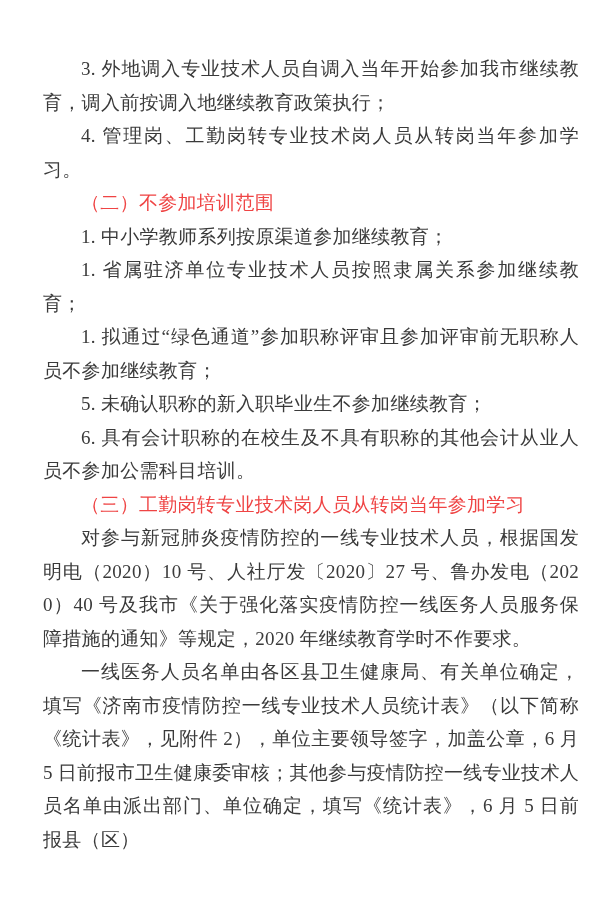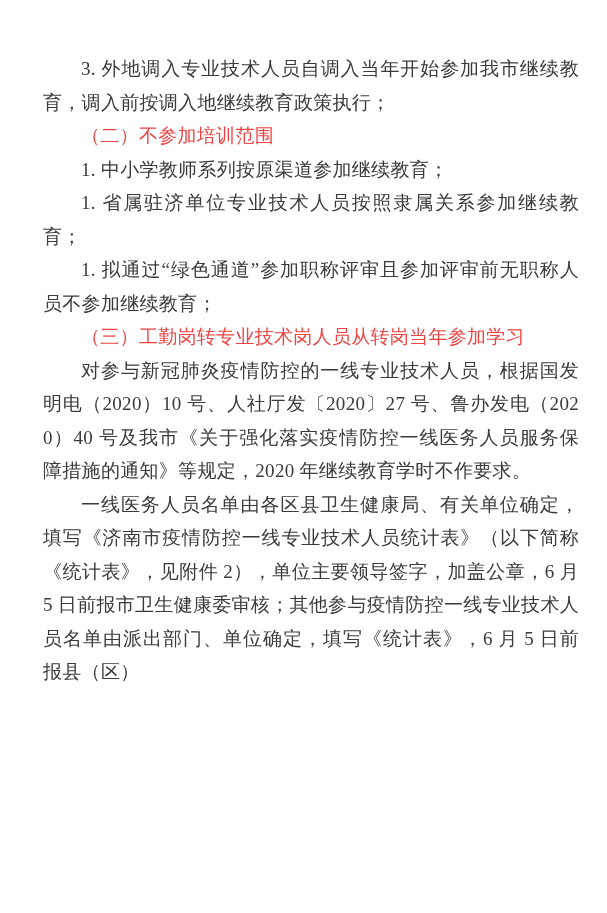--- a/index.html
+++ b/index.html
@@ -32,21 +32,24 @@
     font-weight: 400;
     color: #ef4444;
   }
 </style>
 </head>
 <body>
 
 <div class="page">
   <div class="doc">
     <p class="body">3. 外地调入专业技术人员自调入当年开始参加我市继续教育，调入前按调入地继续教育政策执行；</p>
+    <p class="body">4. 管理岗、工勤岗转专业技术岗人员从转岗当年参加学习。</p>
     <p class="heading">（二）不参加培训范围</p>
     <p class="body">1. 中小学教师系列按原渠道参加继续教育；</p>
     <p class="body">1. 省属驻济单位专业技术人员按照隶属关系参加继续教育；</p>
     <p class="body">1. 拟通过“绿色通道”参加职称评审且参加评审前无职称人员不参加继续教育；</p>
+    <p class="body">5. 未确认职称的新入职毕业生不参加继续教育；</p>
+    <p class="body">6. 具有会计职称的在校生及不具有职称的其他会计从业人员不参加公需科目培训。</p>
     <p class="heading">（三）工勤岗转专业技术岗人员从转岗当年参加学习</p>
     <p class="body">对参与新冠肺炎疫情防控的一线专业技术人员，根据国发明电（2020）10 号、人社厅发〔2020〕27 号、鲁办发电（2020）40 号及我市《关于强化落实疫情防控一线医务人员服务保障措施的通知》等规定，2020 年继续教育学时不作要求。</p>
     <p class="body">一线医务人员名单由各区县卫生健康局、有关单位确定，填写《济南市疫情防控一线专业技术人员统计表》（以下简称《统计表》，见附件 2），单位主要领导签字，加盖公章，6 月 5 日前报市卫生健康委审核；其他参与疫情防控一线专业技术人员名单由派出部门、单位确定，填写《统计表》，6 月 5 日前报县（区）</p>
   </div>
 </div>
 
 </body></html>

